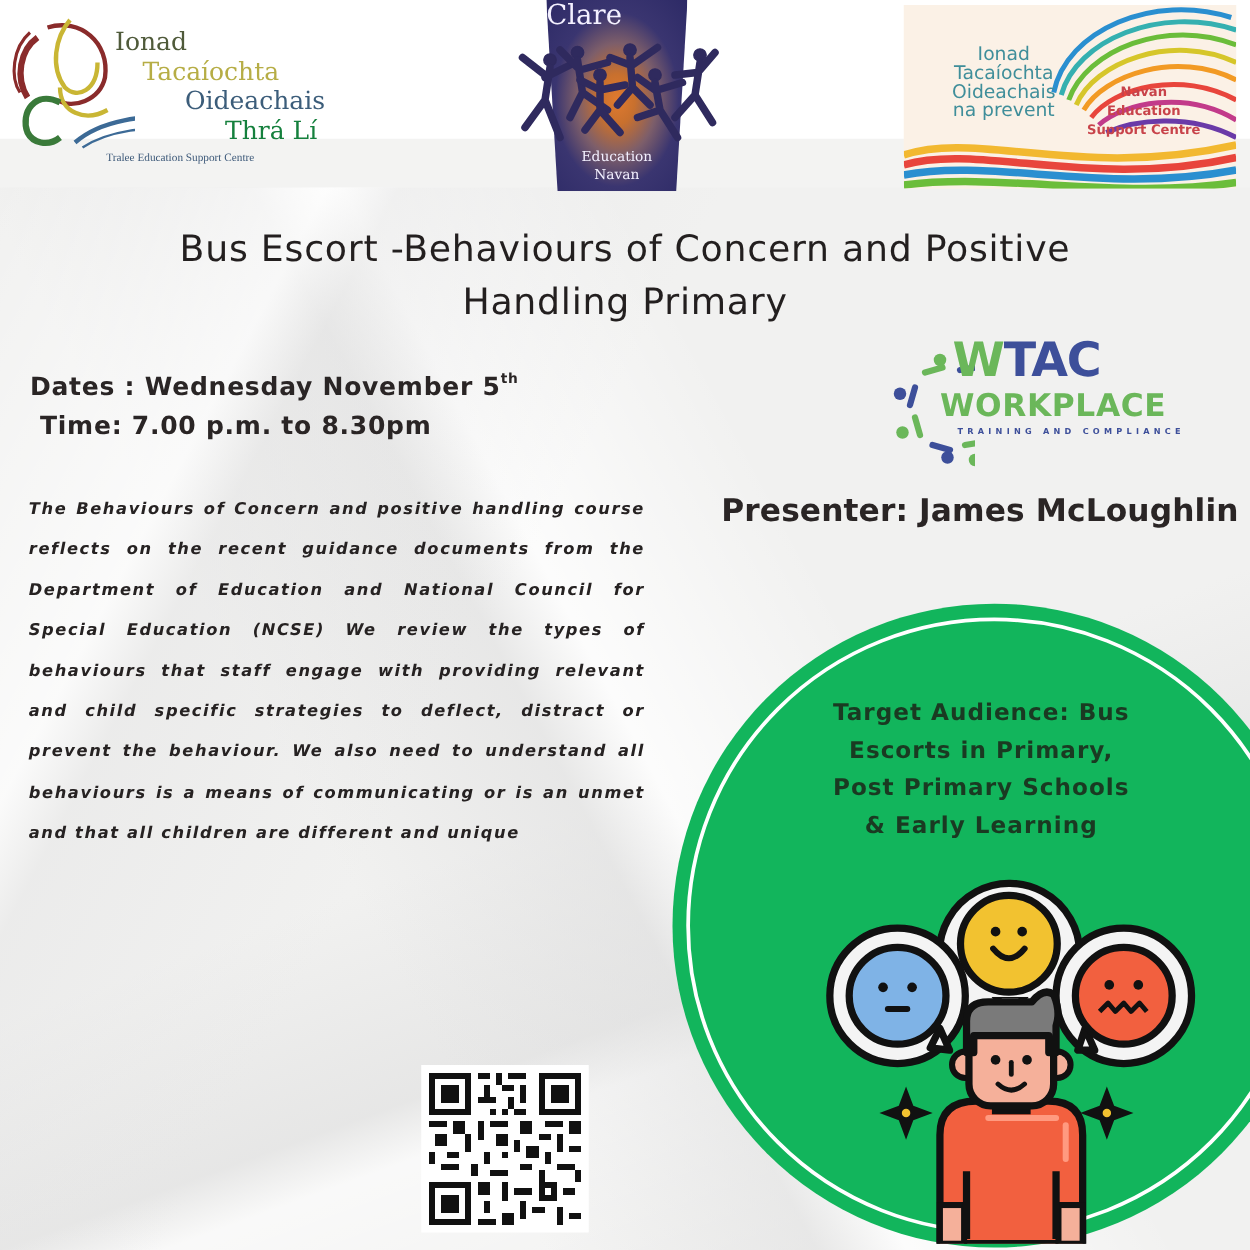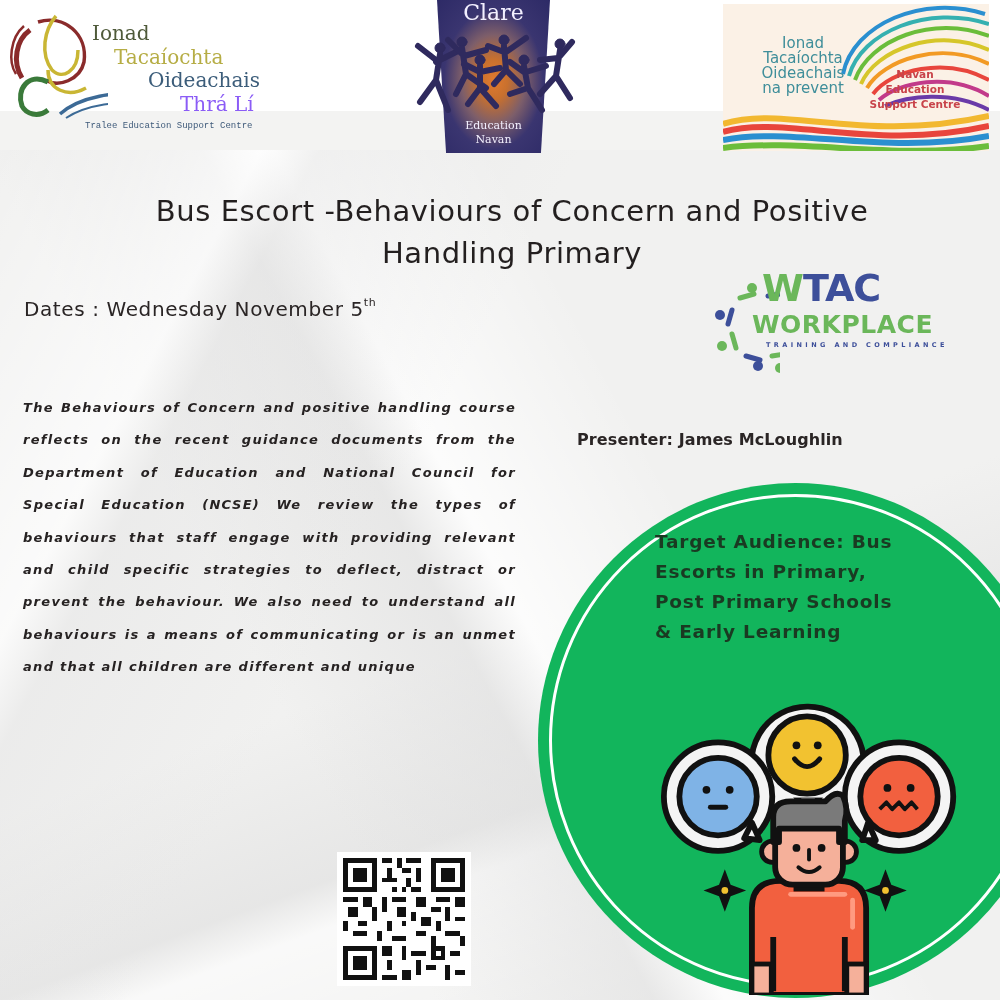--- a/index.html
+++ b/index.html
@@ -20,33 +20,33 @@
     position:absolute; left:0; top:0; width:1000px; height:111px; background:#ffffff;
   }
   
   .tralee { position:absolute; left:8px; top:10px; width:270px; height:125px; }
   .tralee .t1,.tralee .t2,.tralee .t3,.tralee .t4 {
     position:absolute; font-family:"DejaVu Serif", serif; font-size:20px; line-height:22px;
   }
   .tralee .t1 { left:84px; top:12px; color:#4f5a3a; }
   .tralee .t2 { left:106px; top:36px; color:#b6ad45; }
   .tralee .t3 { left:140px; top:59px; color:#3c5d7a; }
-  .tralee .t4 { left:172px; top:83px; color:#8b5cf6; }
+  .tralee .t4 { left:172px; top:83px; color:#15803d; }
   .tralee .tsub {
-    position:absolute; left:77px; top:111px; font-family:Liberation Mono, monospace;
+    position:absolute; left:77px; top:111px; font-family:Liberation Serif, serif;
     font-size:9px; color:#3e5a7a;
   }
   
   .clare {
     position:absolute; left:437px; top:0; width:113px; height:153px;
     background:radial-gradient(ellipse at 50% 52%, #e07a2f 0%, #c8702e 18%, #7d5e6a 40%, #3a3570 62%, #2d2a66 100%);
     clip-path:polygon(0 0,100% 0,92% 100%,8% 100%);
   }
   .clare .ctitle {
-    position:absolute; top:0; width:100%; text-align:center;
+    position:absolute; top:0; width:100%; 
     font-family:"DejaVu Serif", serif; font-size:22px; color:#f3f0ff;
   }
   .clare .csub {
     position:absolute; top:119px; width:100%; text-align:center;
     font-family:"DejaVu Serif", serif; font-size:11px; line-height:14px; color:#f3f0ff;
   }
   .clare-figures { position:absolute; left:400px; top:30px; width:190px; height:90px; }
   
   .navan {
     position:absolute; left:723px; top:4px; width:266px; height:147px;
@@ -61,21 +61,21 @@
     font-size:10.5px; line-height:15px; color:#c8434a; text-align:center; width:108px;
   }
   
   .title {
     position:absolute; left:40px; top:178px; width:920px; text-align:center;
     font-family:"DejaVu Sans", sans-serif; font-size:29px; line-height:42px;
     letter-spacing:0.6px; color:#231f1f; font-weight:normal;
   }
   .dates {
     position:absolute; left:24px; top:287px; font-family:"DejaVu Sans", sans-serif;
-    font-weight:normal; font-size:20px; line-height:31px; color:#2a2525; letter-spacing:0.6px;
+    font-weight:bold; font-size:20px; line-height:31px; color:#2a2525; letter-spacing:0.6px;
   }
   .dates sup { font-size:11px; vertical-align:10px; }
   .dates .tline { padding-left:8px; }
   .body-text {
     position:absolute; left:23px; top:392px; width:493px;
     font-family:"DejaVu Sans", sans-serif; font-style:italic; font-weight:bold;
     font-size:13px; line-height:32.4px; color:#262222; text-align:justify;
     letter-spacing:1.3px;
     text-align-last:left;
   }
@@ -93,33 +93,33 @@
   .wtac .w2 {
     position:absolute; left:42px; top:42px; font-family:"DejaVu Sans", sans-serif; font-weight:bold;
     font-size:25px; line-height:30px; color:#6bb75a; letter-spacing:0.5px;
   }
   .wtac .w3 {
     position:absolute; left:56px; top:73px; font-family:"DejaVu Sans", sans-serif; font-weight:bold;
     font-size:6.5px; color:#3d4f9a; letter-spacing:3.4px;
   }
   .presenter {
     position:absolute; left:577px; top:394px; font-family:"DejaVu Sans", sans-serif; font-weight:bold;
-    font-size:16px; color:#2a2525; letter-spacing:0.1px;margin-top:36px;
+    font-size:25px; color:#2a2525; letter-spacing:0.1px;
   }
   
   .circle {
     position:absolute; left:538px; top:483px; width:515px; height:515px; border-radius:50%;
     background:#12b55c;
   }
   .circle .ring {
     position:absolute; left:11px; top:11px; right:11px; bottom:11px; border-radius:50%;
     border:3px solid #ffffff;
   }
   .audience {
-    position:absolute; left:655px; top:527px; width:260px; text-align:left;
+    position:absolute; left:655px; top:556px; width:260px; text-align:center;
     font-family:"DejaVu Sans", sans-serif; font-weight:bold; font-size:18.5px; line-height:30px;
     color:#1a3a22; letter-spacing:0.8px;
   }
   .illustration { position:absolute; left:655px; top:695px; width:310px; height:300px; }
 </style>
 </head>
 <body>
 
 <div class="paper"></div>
 
@@ -193,27 +193,28 @@
       <div>na prevent</div>
     </div>
     <div class="n2">
       <div>Navan</div>
       <div>Education</div>
       <div>Support Centre</div>
     </div>
   </div>
 </div>
 
-<h1 class="title" style="margin:12px;">
+<h1 class="title" style="margin:0;">
   <div>Bus Escort -Behaviours of Concern and Positive</div>
   <div>Handling Primary</div>
 </h1>
 
 <div class="dates">
   <div><span>Dates : Wednesday November 5</span><sup>th</sup></div>
+  <div class="tline">Time: 7.00 p.m. to 8.30pm</div>
 </div>
 
 <div class="wtac">
   <svg width="70" height="110" viewBox="0 0 70 110" style="position:absolute;left:0;top:0;">
     <circle cx="42" cy="20" r="5" fill="#6bb75a"></circle>
     <path d="M30 30 L44 26" stroke="#6bb75a" stroke-width="5" stroke-linecap="round"></path>
     <circle cx="76" cy="20" r="5" fill="#3d4f9a"></circle>
     <path d="M58 28 L70 26" stroke="#3d4f9a" stroke-width="5" stroke-linecap="round"></path>
     <circle cx="10" cy="47" r="5" fill="#3d4f9a"></circle>
     <path d="M22 42 L18 56" stroke="#3d4f9a" stroke-width="5" stroke-linecap="round"></path>

